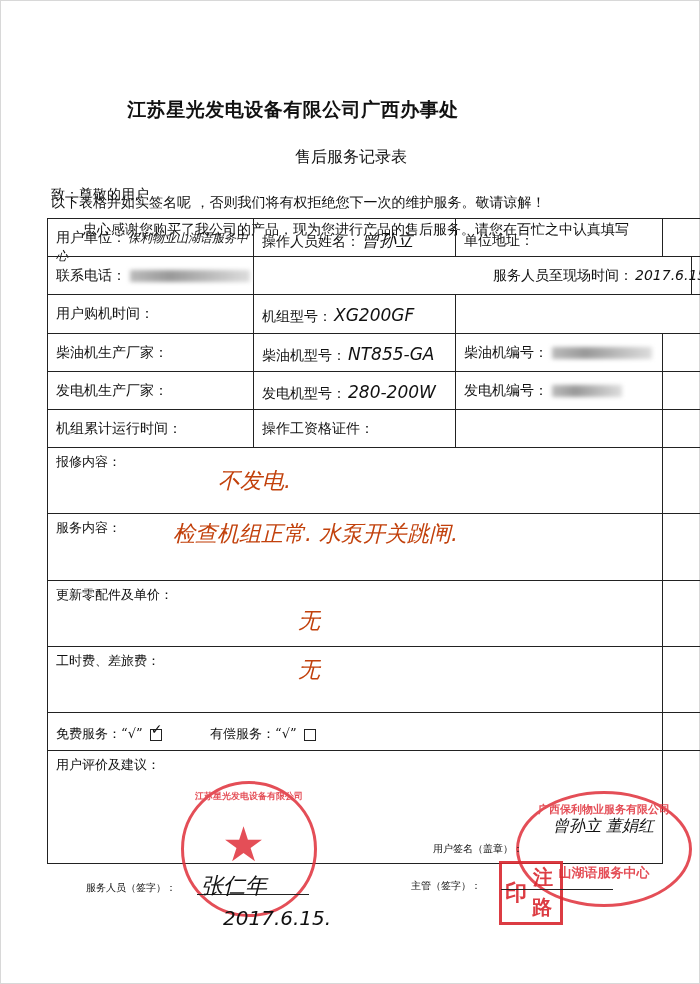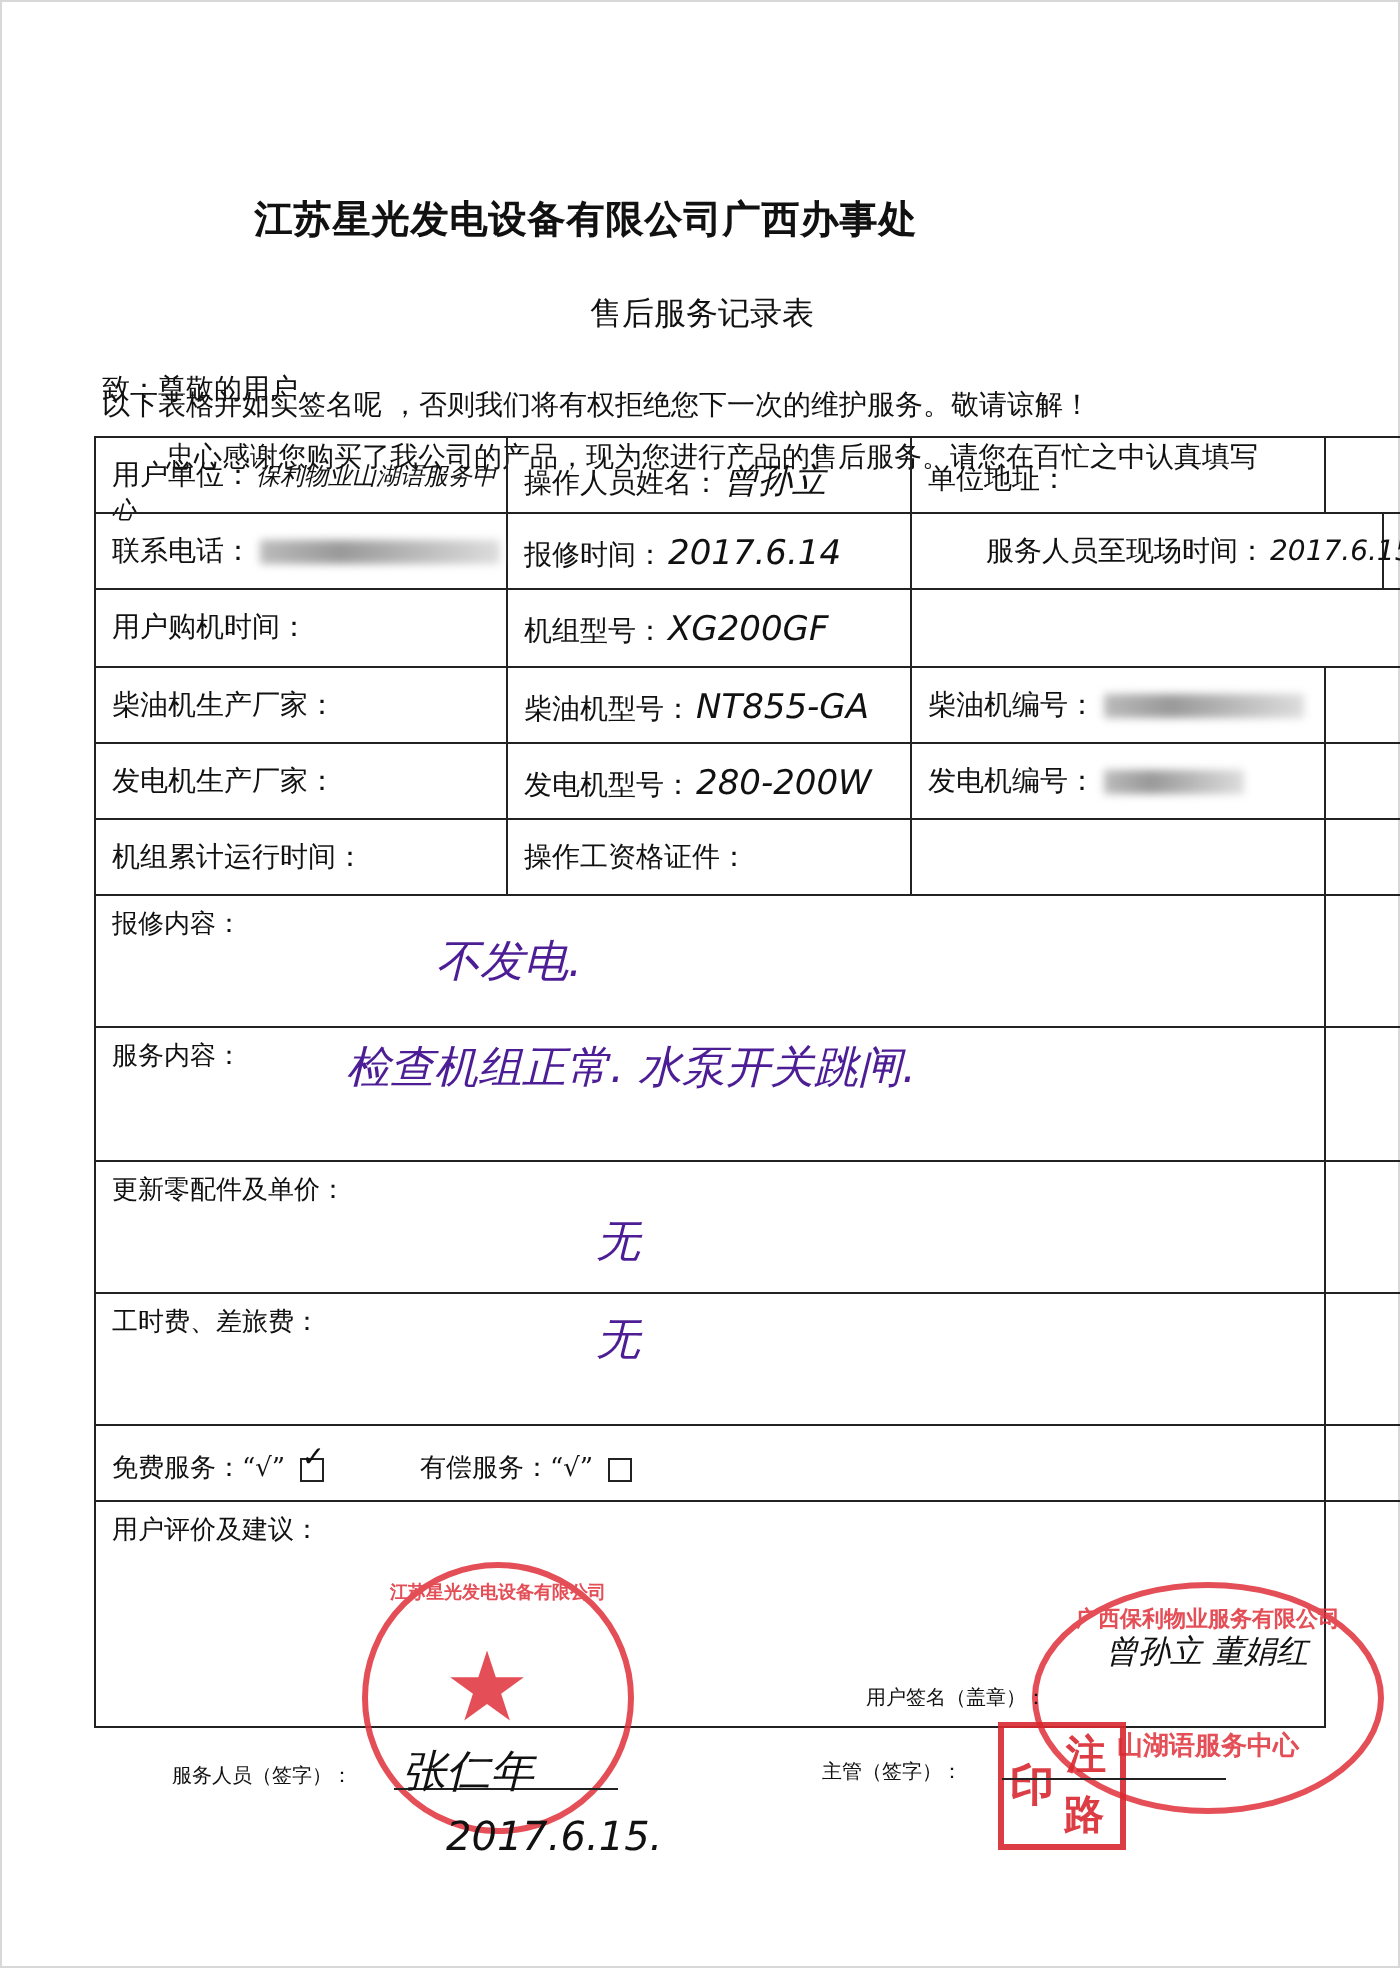--- a/index.html
+++ b/index.html
@@ -15,21 +15,21 @@
     .intro .p1 { text-indent: 32px; display: block; }
 
     .tbl { position: absolute; left: 46px; top: 217px; width: 616px; }
     .row { position: absolute; left: 0; width: 656px; border-top: 1.5px solid #222; }
     .cell { position: absolute; top: 0; bottom: 0; box-sizing: border-box; font-size: 14px; padding: 10px 0 0 8px; }
     .c1 { left: 0; width: 207px; border-left: 1.5px solid #222; border-right: 1px solid #222; }
     .c2 { left: 207px; width: 202px; border-right: 1px solid #222; }
     .c3 { left: 409px; width: 207px; border-right: 1.5px solid #222; }
     .full { left: 0; width: 616px; border-left: 1.5px solid #222; border-right: 1.5px solid #222; padding-top: 5px; font-size: 13px; }
     .hand { font-family: "DejaVu Sans", sans-serif; font-style: italic; font-size: 17px; color: #111; margin-left: 2px; }
-    .hand-big { font-family: "DejaVu Sans", sans-serif; font-style: italic; font-size: 22px; color: #4c1d95; position: absolute; }
+    .hand-big { font-family: "DejaVu Sans", sans-serif; font-style: italic; font-size: 22px; color: #c2410c; position: absolute; }
     .blur { display: inline-block; height: 12px; background: linear-gradient(90deg, #bbb, #999, #bbb, #ddd); filter: blur(2px); vertical-align: middle; margin-left: 4px; }
     .bottom-border { position: absolute; left: 0; width: 616px; border-top: 1.5px solid #222; }
 
     .checkbox { display: inline-block; width: 10px; height: 10px; border: 1px solid #222; vertical-align: middle; margin-left: 3px; position: relative; }
     .checkbox.checked::after { content: "✓"; position: absolute; left: 0; top: -9px; font-size: 14px; font-family: "DejaVu Sans", sans-serif; }
 
     .sign-label { position: absolute; font-size: 10px; }
     .sign-line { position: absolute; border-top: 1px solid #222; }
 
     .stamp-round { position: absolute; border: 3px solid #e0303a; border-radius: 50%; opacity: 0.85; }
@@ -64,23 +64,20 @@
         <span>操作人员姓名：</span><span class="hand">曾孙立</span>
       </div>
       <div class="cell c3">
         <span>单位地址：</span><span class="hand"></span>
       </div>
     </div>
 
     <div class="row" style="top:38px;height:38px;">
       <div class="cell c1">
         <span>联系电话：</span><span class="blur" style="width:120px;"></span>
-      </div>
-      <div class="cell c2">
-        <span>报修时间：</span><span class="hand">2017.6.14</span>
       </div>
       <div class="cell c3" style="padding-right:0;white-space:nowrap;overflow:visible;margin-left:29px;">
         <span>服务人员至现场时间：</span><span class="hand" style="font-size:14px;">2017.6.15</span>
       </div>
     </div>
 
     <div class="row" style="top:76px;height:39px;">
       <div class="cell c1">
         <span>用户购机时间：</span>
       </div>

